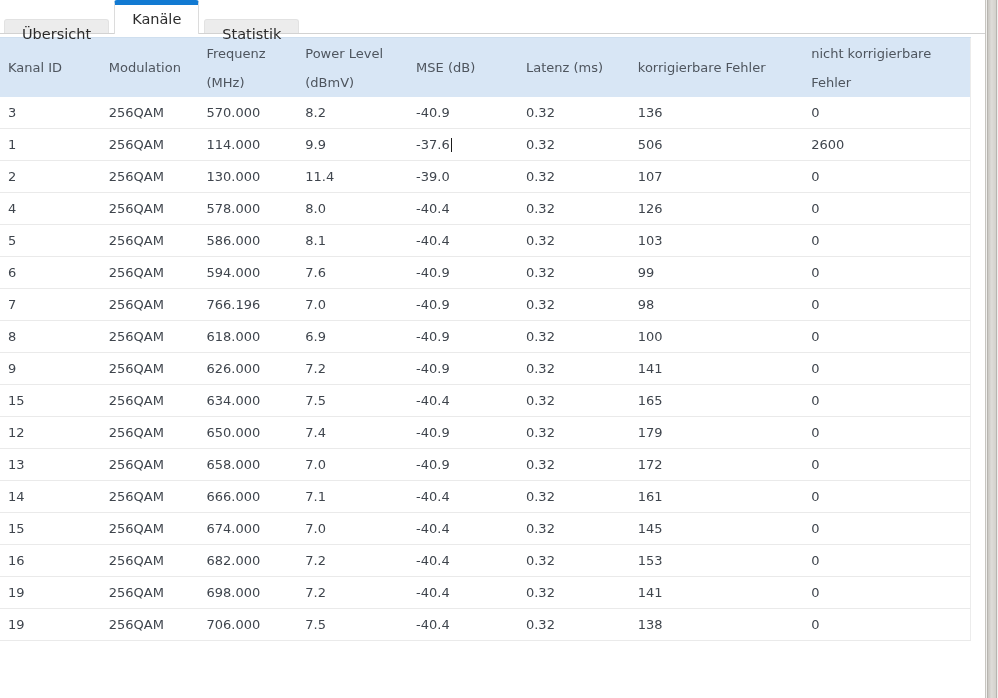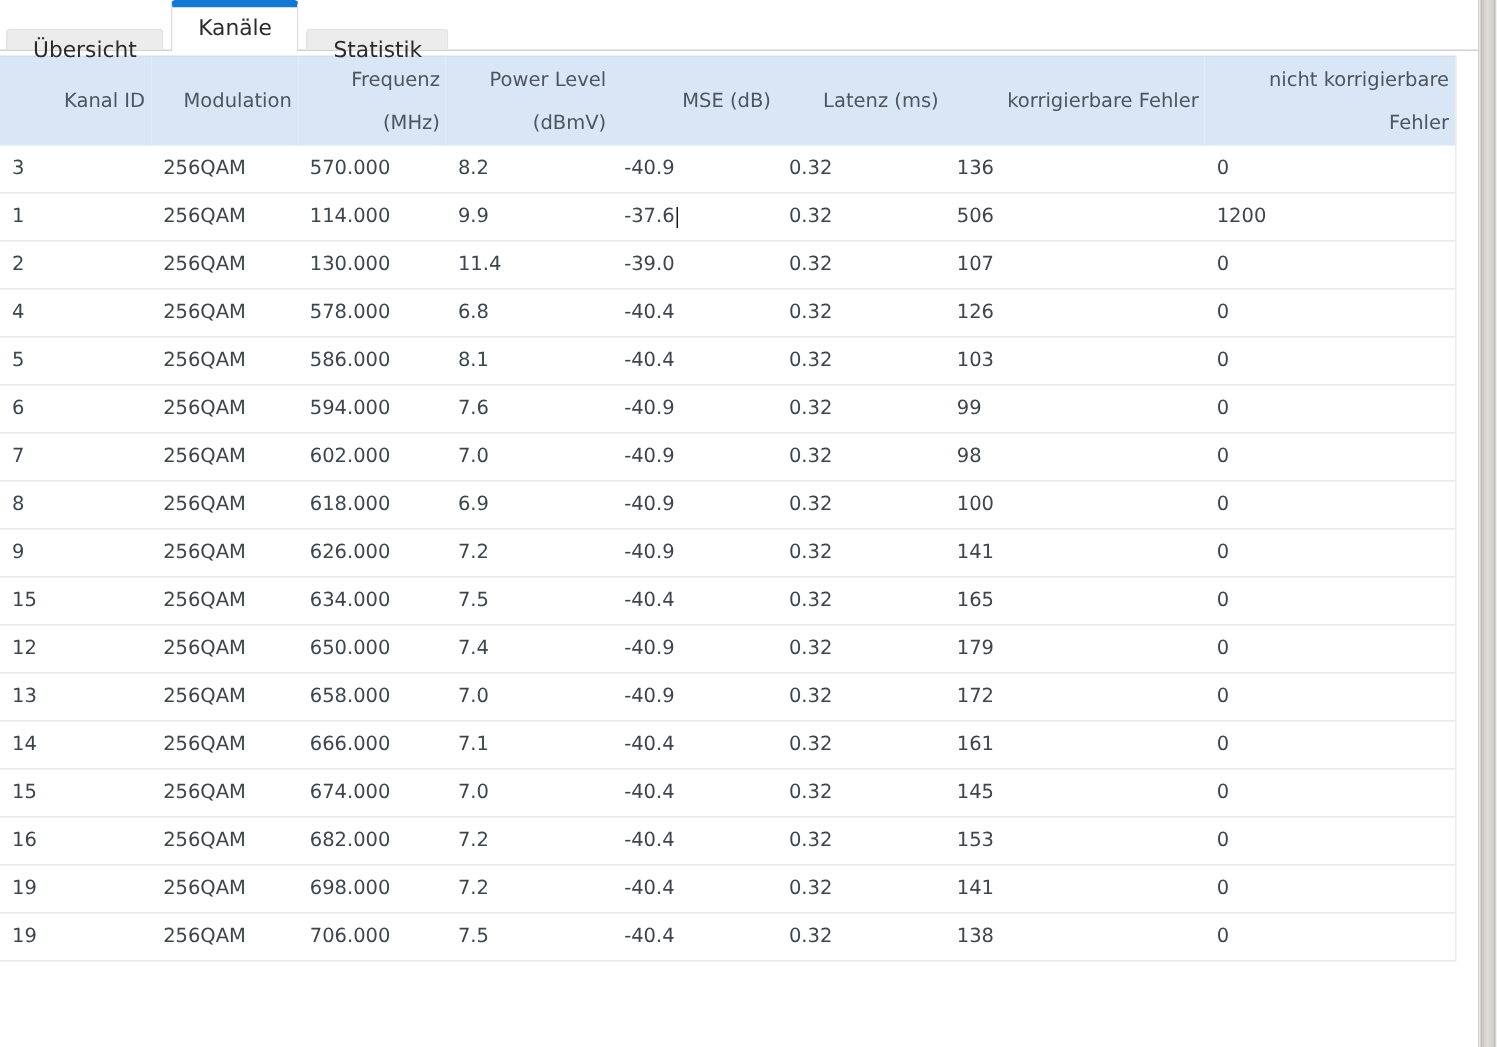--- a/index.html
+++ b/index.html
@@ -30,21 +30,21 @@
   
   .table-wrap { margin-top:3px; width:971px; }
   table.channels {
     table-layout:fixed; width:971px; border-collapse:collapse;
     border-right:1px solid #ececec;
   }
   col.c0{width:100px} col.c1{width:97px} col.c2{width:98px} col.c3{width:110px}
   col.c4{width:109px} col.c5{width:111px} col.c6{width:172px} col.c7{width:166px}
   thead th {
     background:#d8e6f5; color:#4e555e; font-weight:normal;
-    font-size:13px; line-height:29px; text-align:right;
+    font-size:13px; line-height:29px; text-align:left;
     height:59px; padding:0 4px 0 8px; vertical-align:middle;
     border-top:1px solid #cfdfef;
   }
   tbody td {
     font-size:13px; color:#3f454d; height:31px;
     padding:0 4px 0 8px; border-bottom:1px solid #eaeaea;
     white-space:nowrap; overflow:hidden; background:#ffffff;
   }
   .caret {
     display:inline-block; width:1px; height:14px; background:#1b1b1b;
@@ -106,37 +106,37 @@
           <td>0</td>
         </tr>
         <tr>
           <td>1</td>
           <td>256QAM</td>
           <td>114.000</td>
           <td>9.9</td>
           <td>-37.6<span class="caret"></span></td>
           <td>0.32</td>
           <td>506</td>
-          <td>1200</td>
+          <td>2600</td>
         </tr>
         <tr>
           <td>2</td>
           <td>256QAM</td>
           <td>130.000</td>
           <td>11.4</td>
           <td>-39.0</td>
           <td>0.32</td>
           <td>107</td>
           <td>0</td>
         </tr>
         <tr>
           <td>4</td>
           <td>256QAM</td>
           <td>578.000</td>
-          <td>6.8</td>
+          <td>8.0</td>
           <td>-40.4</td>
           <td>0.32</td>
           <td>126</td>
           <td>0</td>
         </tr>
         <tr>
           <td>5</td>
           <td>256QAM</td>
           <td>586.000</td>
           <td>8.1</td>
@@ -151,21 +151,21 @@
           <td>594.000</td>
           <td>7.6</td>
           <td>-40.9</td>
           <td>0.32</td>
           <td>99</td>
           <td>0</td>
         </tr>
         <tr>
           <td>7</td>
           <td>256QAM</td>
-          <td>602.000</td>
+          <td>766.196</td>
           <td>7.0</td>
           <td>-40.9</td>
           <td>0.32</td>
           <td>98</td>
           <td>0</td>
         </tr>
         <tr>
           <td>8</td>
           <td>256QAM</td>
           <td>618.000</td>

